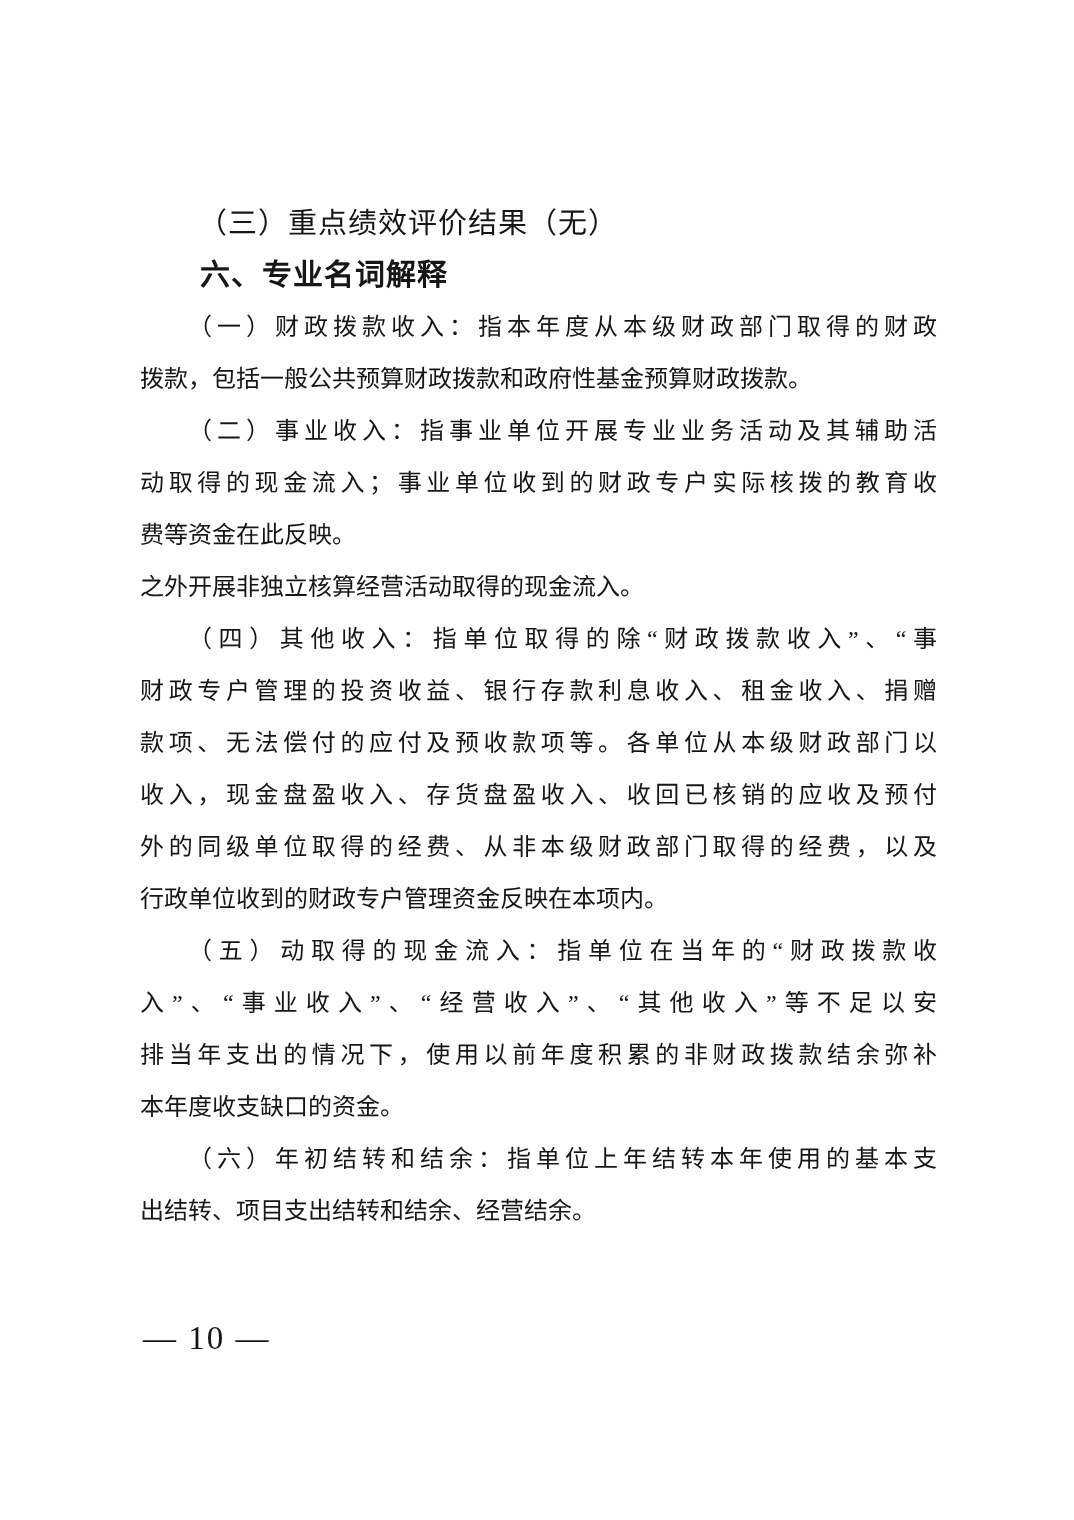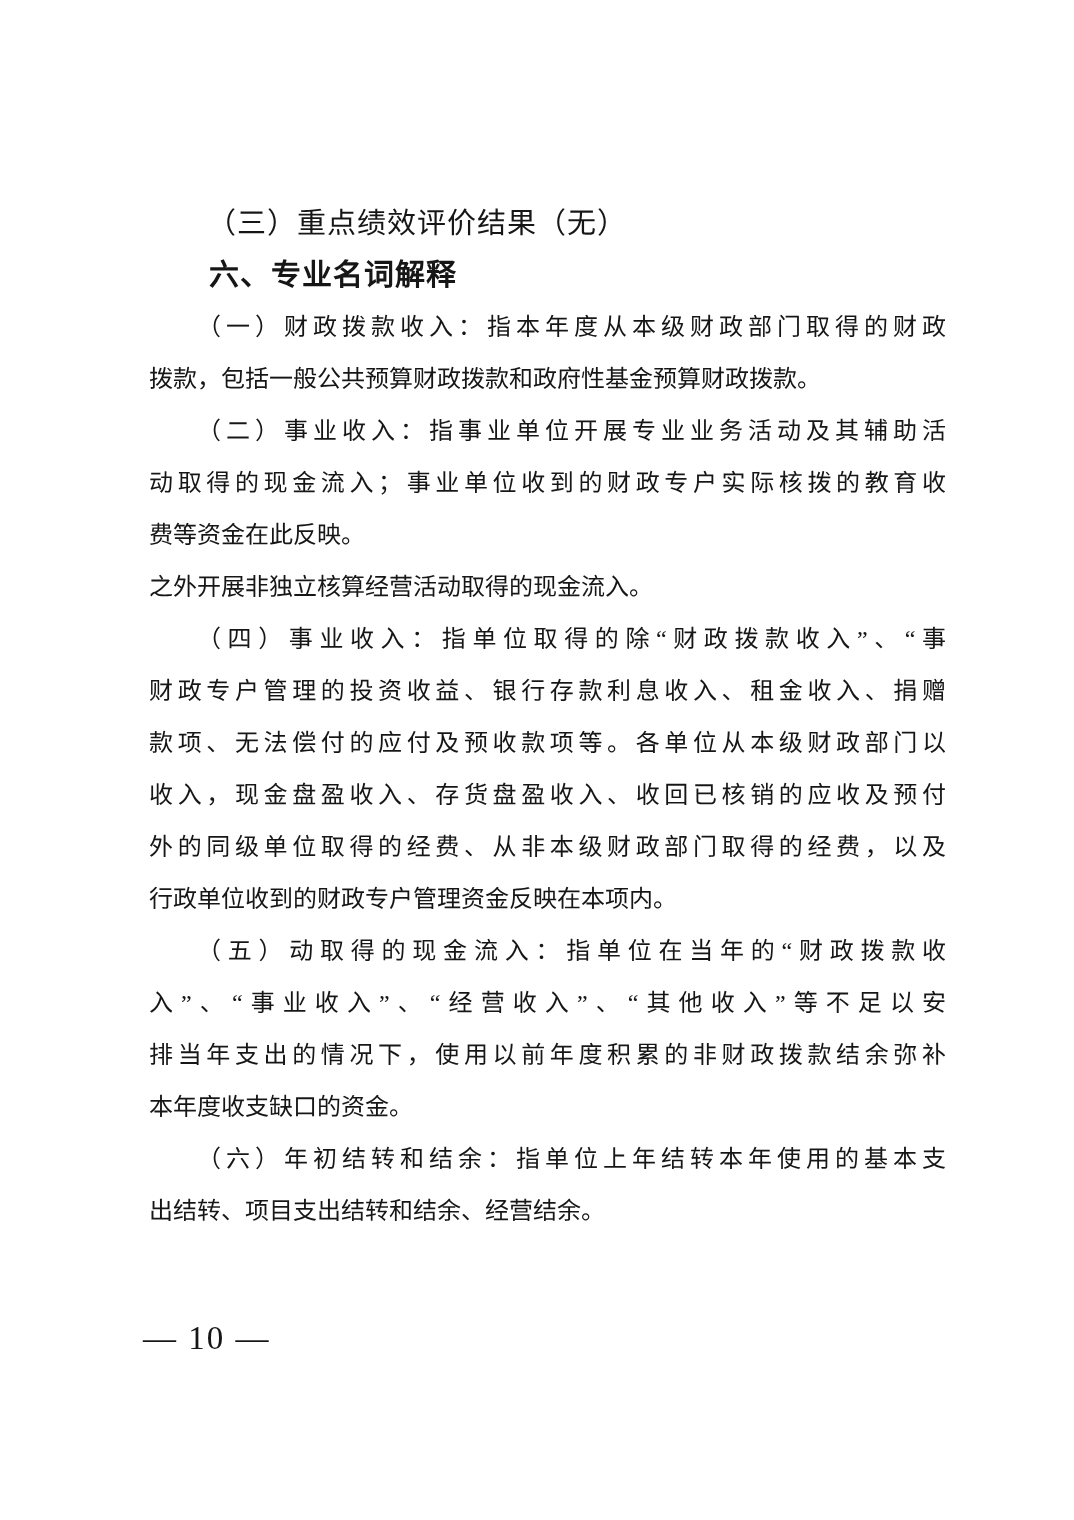--- a/index.html
+++ b/index.html
@@ -17,21 +17,21 @@
     overflow: hidden;
   }
   .page {
     position: relative;
     width: 1074px;
     height: 1520px;
     background: var(--paper);
   }
   .content {
     position: absolute;
-    left: 149px;
+    left: 140px;
     top: 197px;
     width: 797px;
   }
   .para { margin: 0; padding: 0; }
   .line {
     height: 52px;
     line-height: 52px;
     font-size: 24px;
     text-align: justify;
     text-align-last: justify;
@@ -79,21 +79,21 @@
       </div>
       <div class="para body">
         <div class="line first">（二）事业收入：指事业单位开展专业业务活动及其辅助活</div>
         <div class="line">动取得的现金流入；事业单位收到的财政专户实际核拨的教育收</div>
         <div class="line last">费等资金在此反映。</div>
       </div>
       <div class="para body">
         <div class="line last">之外开展非独立核算经营活动取得的现金流入。</div>
       </div>
       <div class="para body">
-        <div class="line first">（四）事业收入：指单位取得的除“财政拨款收入”、“事</div>
+        <div class="line first">（四）其他收入：指单位取得的除“财政拨款收入”、“事</div>
         <div class="line">财政专户管理的投资收益、银行存款利息收入、租金收入、捐赠</div>
         <div class="line">款项、无法偿付的应付及预收款项等。各单位从本级财政部门以</div>
         <div class="line">收入，现金盘盈收入、存货盘盈收入、收回已核销的应收及预付</div>
         <div class="line">外的同级单位取得的经费、从非本级财政部门取得的经费，以及</div>
         <div class="line last">行政单位收到的财政专户管理资金反映在本项内。</div>
       </div>
       <div class="para body">
         <div class="line first">（五）动取得的现金流入：指单位在当年的“财政拨款收</div>
         <div class="line">入”、“事业收入”、“经营收入”、“其他收入”等不足以安</div>
         <div class="line">排当年支出的情况下，使用以前年度积累的非财政拨款结余弥补</div>

